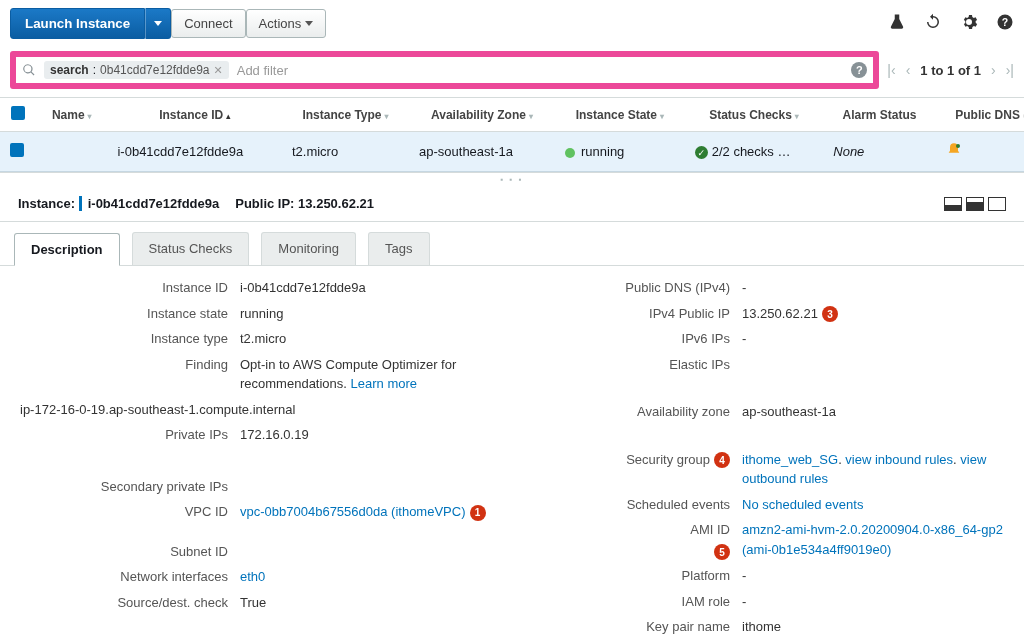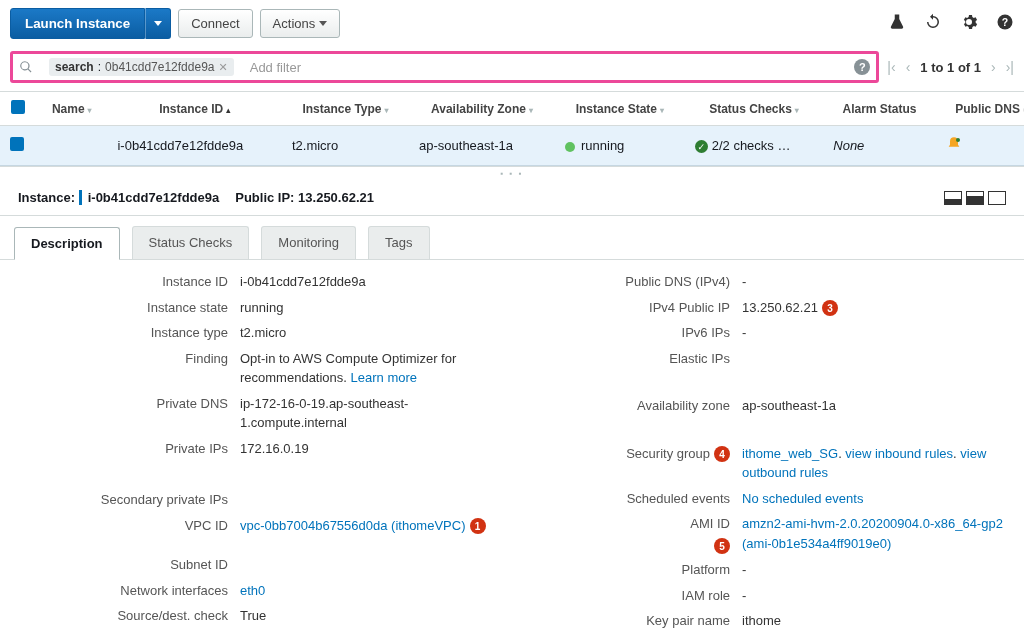--- a/index.html
+++ b/index.html
@@ -1,28 +1,28 @@
 <!DOCTYPE html>
 <html><head>
 <meta charset="utf-8">
 <style>
   * { box-sizing: border-box; margin: 0; padding: 0; }
   body { font-family: "Amazon Ember", "Helvetica Neue", Arial, sans-serif; font-size: 13px; color: #16191f; background: #fff; overflow: hidden; }
-  .toolbar { display: flex; align-items: center; padding: 8px 10px; gap: 7px; }
+  .toolbar { display: flex; align-items: center; padding: 8px 10px; gap: 0; }
   .btn { border: 1px solid #aab7b8; background: linear-gradient(#fff, #eaeded); border-radius: 3px; padding: 6px 12px; font-size: 13px; color: #444; cursor: pointer; display: flex; align-items: center; gap: 4px; }
   .btn-primary-group { display: flex; }
   .btn-primary { background: linear-gradient(#1b79c7, #0b5da2); color: #fff; border: 1px solid #0b5da2; font-weight: bold; border-radius: 3px 0 0 3px; padding: 7px 14px; }
   .btn-primary-caret { background: linear-gradient(#1b79c7, #0b5da2); border: 1px solid #0b5da2; border-left: 1px solid rgba(255,255,255,.3); border-radius: 0 3px 3px 0; padding: 7px 8px; display: flex; align-items: center; }
   .caret-down { width: 0; height: 0; border-left: 4px solid transparent; border-right: 4px solid transparent; border-top: 5px solid #fff; }
   .caret-down-grey { width: 0; height: 0; border-left: 4px solid transparent; border-right: 4px solid transparent; border-top: 5px solid #555; }
   .toolbar-right { margin-left: auto; display: flex; gap: 18px; align-items: center; color: #333; }
   .toolbar-right svg { width: 18px; height: 18px; fill: #333; cursor: pointer; }
 
   .filter-bar { display: flex; align-items: center; padding: 4px 10px 8px; gap: 8px; }
-  .search-box { flex: 1; display: flex; align-items: center; border: 3px solid #ec4899; border-radius: 3px; padding: 4px 6px; background: #fff; gap: 16px; }
+  .search-box { flex: 1; display: flex; align-items: center; border: 6px solid #ec4899; border-radius: 3px; padding: 4px 6px; background: #fff; gap: 8px; }
   .search-box svg { width: 14px; height: 14px; fill: #879196; }
   .chip { background: #e9edef; border-radius: 3px; padding: 2px 6px; display: flex; align-items: center; gap: 4px; font-size: 12px; }
   .chip-label { font-weight: bold; color: #333; }
   .chip-text { color: #555; }
   .chip-x { color: #999; cursor: pointer; font-size: 11px; }
   .addfilter { color: #999; font-size: 13px; }
   .help-circle { width: 16px; height: 16px; border-radius: 50%; background: #879196; color: #fff; font-size: 11px; display: flex; align-items: center; justify-content: center; font-weight: bold; }
   .pager { display: flex; align-items: center; gap: 10px; color: #879196; }
   .pager .nav { color: #aab7b8; cursor: pointer; font-size: 14px; }
   .pager .count { color: #333; font-weight: bold; }
@@ -183,21 +183,20 @@
       </div>
     <div class="row">
         <div class="k">Instance type</div>
         <div class="v">t2.micro</div>
       </div>
     <div class="row">
         <div class="k">Finding</div>
         <div class="v"><span>Opt-in to AWS Compute Optimizer for recommendations.</span> <span class="link">Learn more</span></div>
       </div>
     <div class="row">
-        <div class="k">Private DNS</div>
         <div class="v">ip-172-16-0-19.ap-southeast-1.compute.internal</div>
       </div>
     <div class="row">
         <div class="k">Private IPs</div>
         <div class="v">172.16.0.19</div>
       </div>
     <div class="row" style="height:20px"></div>
     <div class="row">
         <div class="k">Secondary private IPs</div>
         <div class="v"></div>

